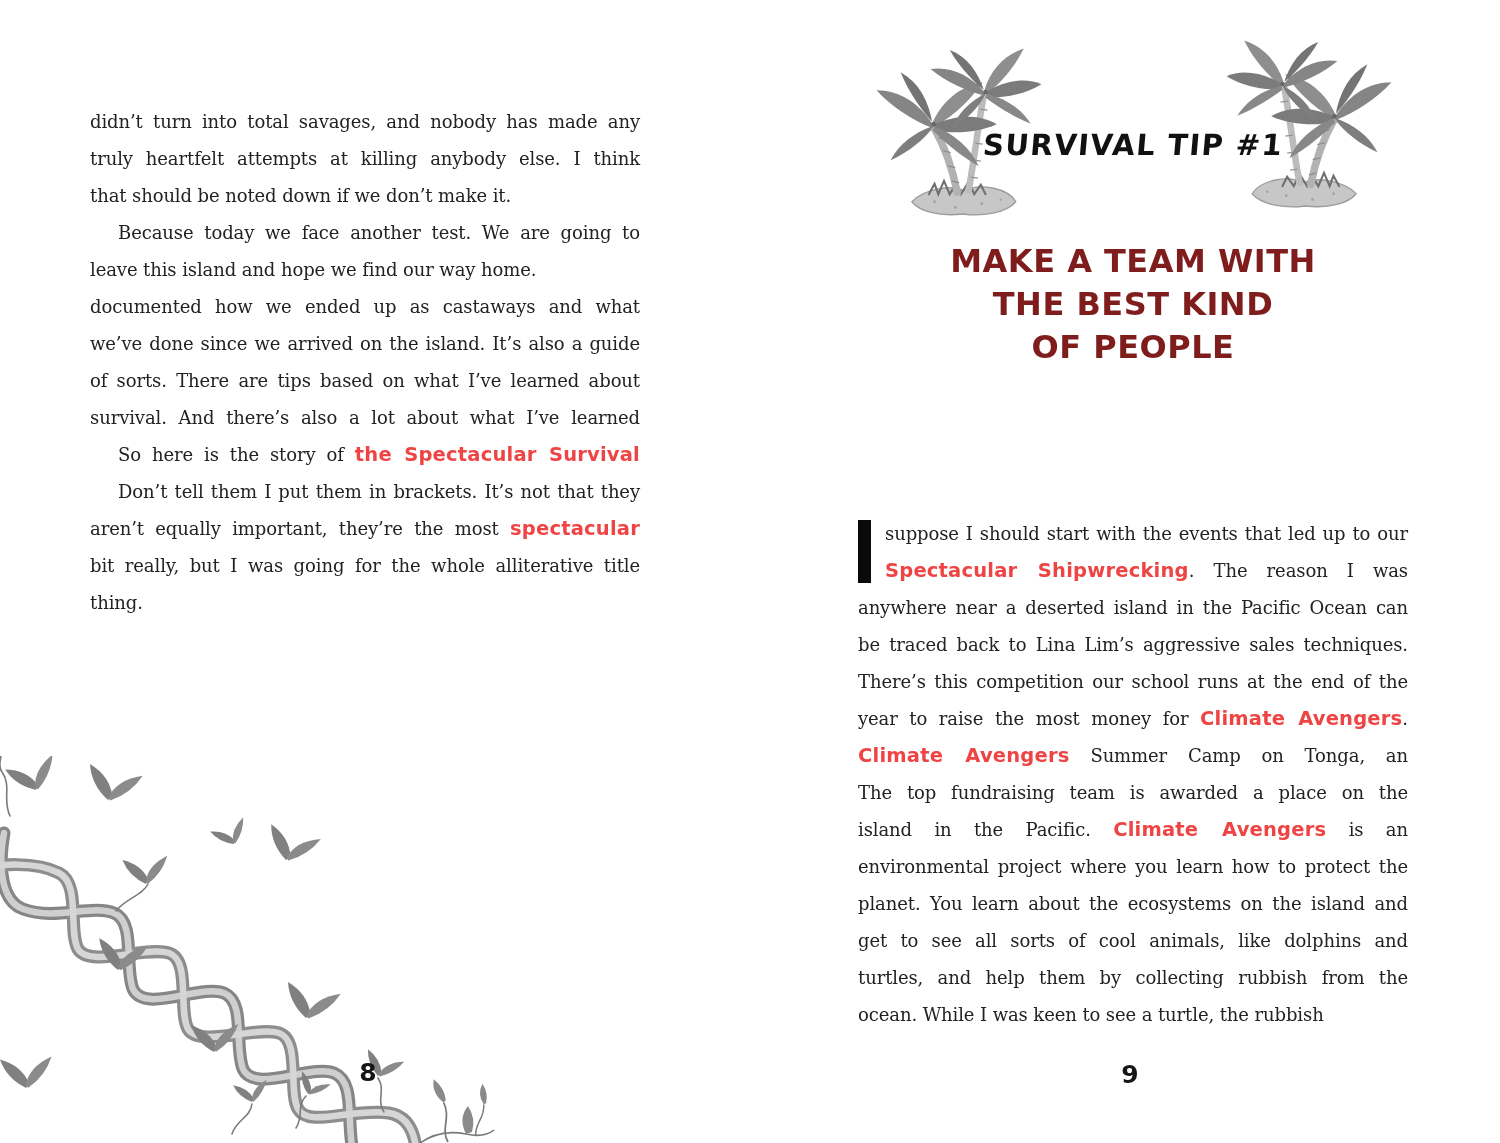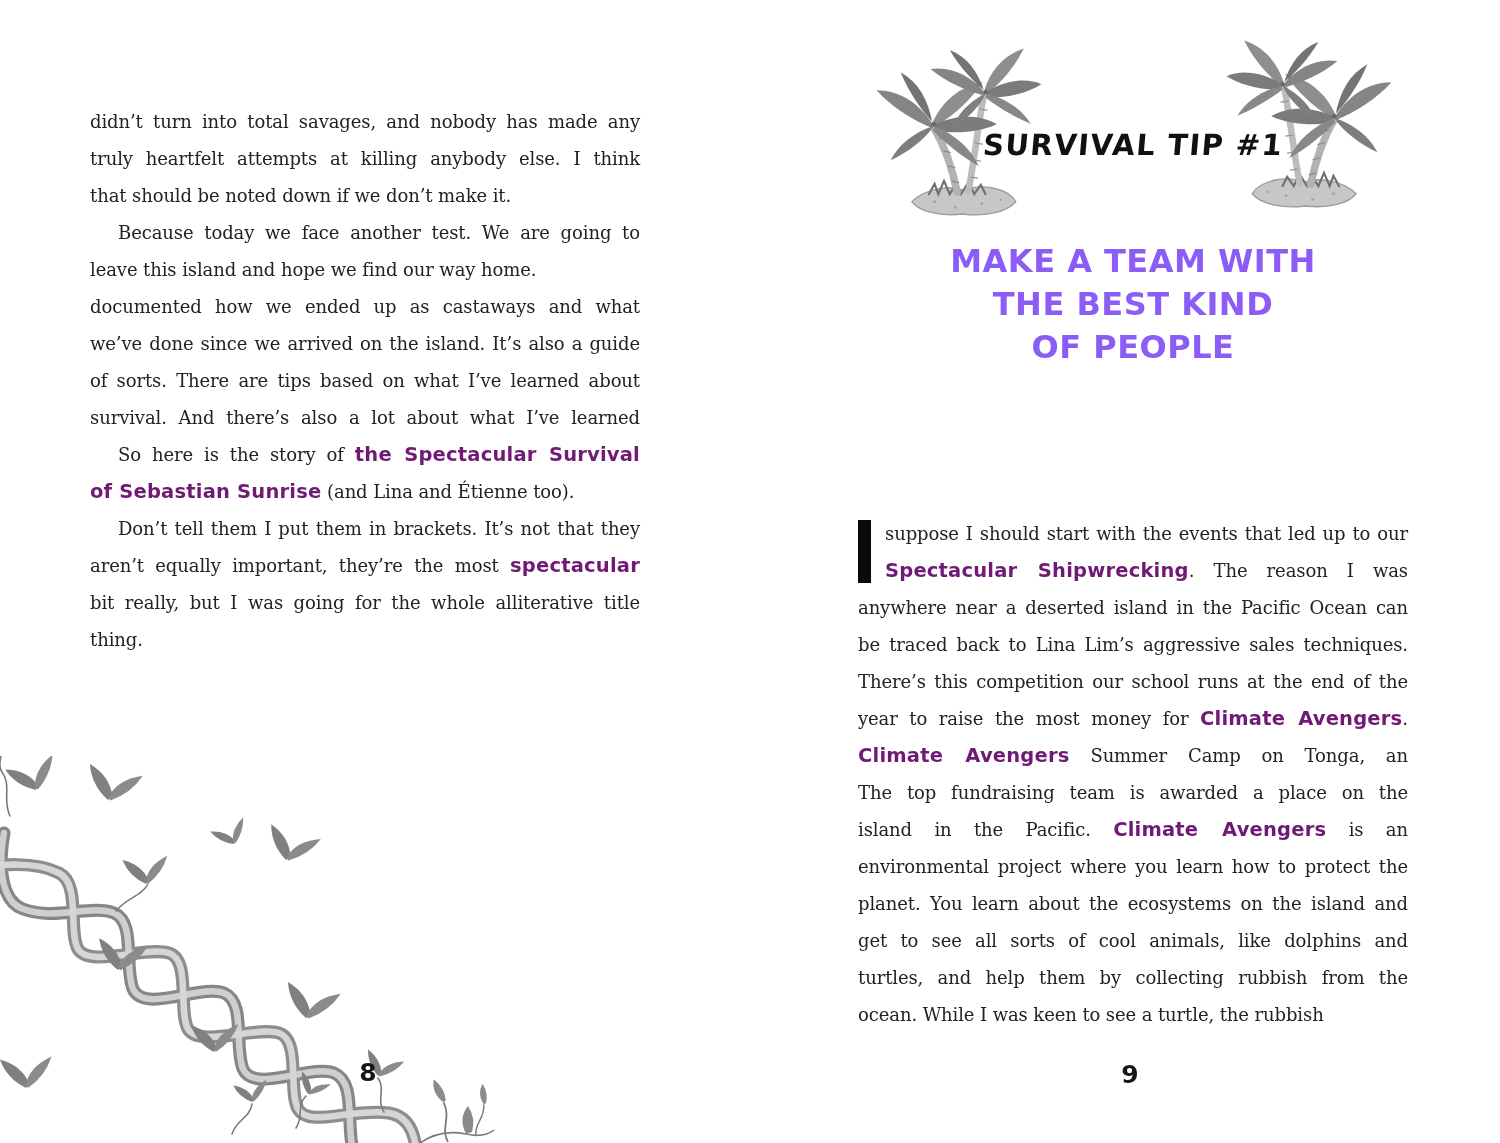--- a/index.html
+++ b/index.html
@@ -15,34 +15,34 @@
     height:37px;line-height:37px;font-size:18px;letter-spacing:-0.1px;
     text-align:justify;text-align-last:justify;white-space:normal;overflow:visible;
   }
   .line.nojust{text-align:right;text-align-last:left;}
   .line.indent{text-indent:28px;}
   .line.dc{margin-left:27px;}
   .seg-plain{font-family:"DejaVu Serif", serif;}
   .seg-italic{font-family:"DejaVu Serif", serif;font-style:italic;}
   .seg-bold{
     font-family:"DejaVu Sans", sans-serif;font-weight:700;font-size:19.5px;
-    letter-spacing:0.2px;color:#701a75;
+    letter-spacing:0.2px;color:#ef4444;
   }
 
   
   .survival-tip{
     left:858px;top:128px;width:550px;text-align:center;
     font-family:"DejaVu Sans", sans-serif;font-weight:700;font-size:29px;
     letter-spacing:1.5px;color:#111;
   }
   .survival-tip .tilt{display:inline-block;transform:skewX(-5deg);}
   .chapter-title{
     left:858px;top:240px;width:550px;text-align:center;
     font-family:"DejaVu Sans", sans-serif;font-weight:800;font-size:32px;
-    line-height:43px;letter-spacing:0.5px;color:#8b5cf6;
+    line-height:43px;letter-spacing:0.5px;color:#7f1d1d;
   }
 
   
   .right-body{position:absolute;left:858px;top:507px;}
   .dropcap-bar{position:absolute;left:0;top:5px;width:13px;height:63px;background:#0a0a0a;}
 
   
   .pagenum{
     width:44px;text-align:center;font-family:"DejaVu Sans", sans-serif;
     font-weight:700;font-size:25px;color:#161616;
@@ -101,21 +101,20 @@
     <div class="line"><span class="seg-plain">didn’t turn into total savages, and nobody has made any</span></div>
     <div class="line"><span class="seg-plain">truly heartfelt attempts at killing anybody else. I think</span></div>
     <div class="line nojust"><span class="seg-plain">that should be noted down if we don’t make it.</span></div>
     <div class="line indent"><span class="seg-plain">Because today we face another test. We are going to</span></div>
     <div class="line nojust"><span class="seg-plain">leave this island and hope we find our way home.</span></div>
     <div class="line"><span class="seg-plain">documented how we ended up as castaways and what</span></div>
     <div class="line"><span class="seg-plain">we’ve done since we arrived on the island. It’s also a guide</span></div>
     <div class="line"><span class="seg-plain">of sorts. There are tips based on what I’ve learned about</span></div>
     <div class="line"><span class="seg-plain">survival. And there’s also a lot about what I’ve learned</span></div>
     <div class="line indent"><span class="seg-plain">So here is the story of </span><span class="seg-bold">the Spectacular Survival</span></div>
-    <div class="line nojust"><span class="seg-bold">of Sebastian Sunrise</span><span class="seg-plain"> (and Lina and Étienne too).</span></div>
     <div class="line indent"><span class="seg-plain">Don’t tell them I put them in brackets. It’s not that they</span></div>
     <div class="line"><span class="seg-plain">aren’t equally important, they’re the most </span><span class="seg-bold">spectacular</span></div>
     <div class="line"><span class="seg-plain">bit really, but I was going for the whole alliterative title</span></div>
     <div class="line nojust"><span class="seg-plain">thing.</span></div>
   </div>
 
 <svg class="abs vine" width="505" height="387" viewBox="0 0 505 387">
   <g fill="none" stroke-linecap="round">
     <path d="M8,77 C2,110 5,145 27,153 C60,165 95,148 118,157 C140,166 128,210 137,233 C148,258 205,228 228,237 C250,246 238,290 247,313 C258,338 315,308 338,317 C360,326 350,365 357,395" stroke="#868686" stroke-width="13"></path>
     <path d="M-28,113 C5,108 40,105 63,117 C85,128 72,175 82,193 C93,212 150,190 173,197 C195,204 182,255 192,273 C203,292 260,270 283,277 C305,284 292,335 302,353 C313,372 355,352 393,357 C412,360 418,376 420,392" stroke="#8d8d8d" stroke-width="13"></path>

